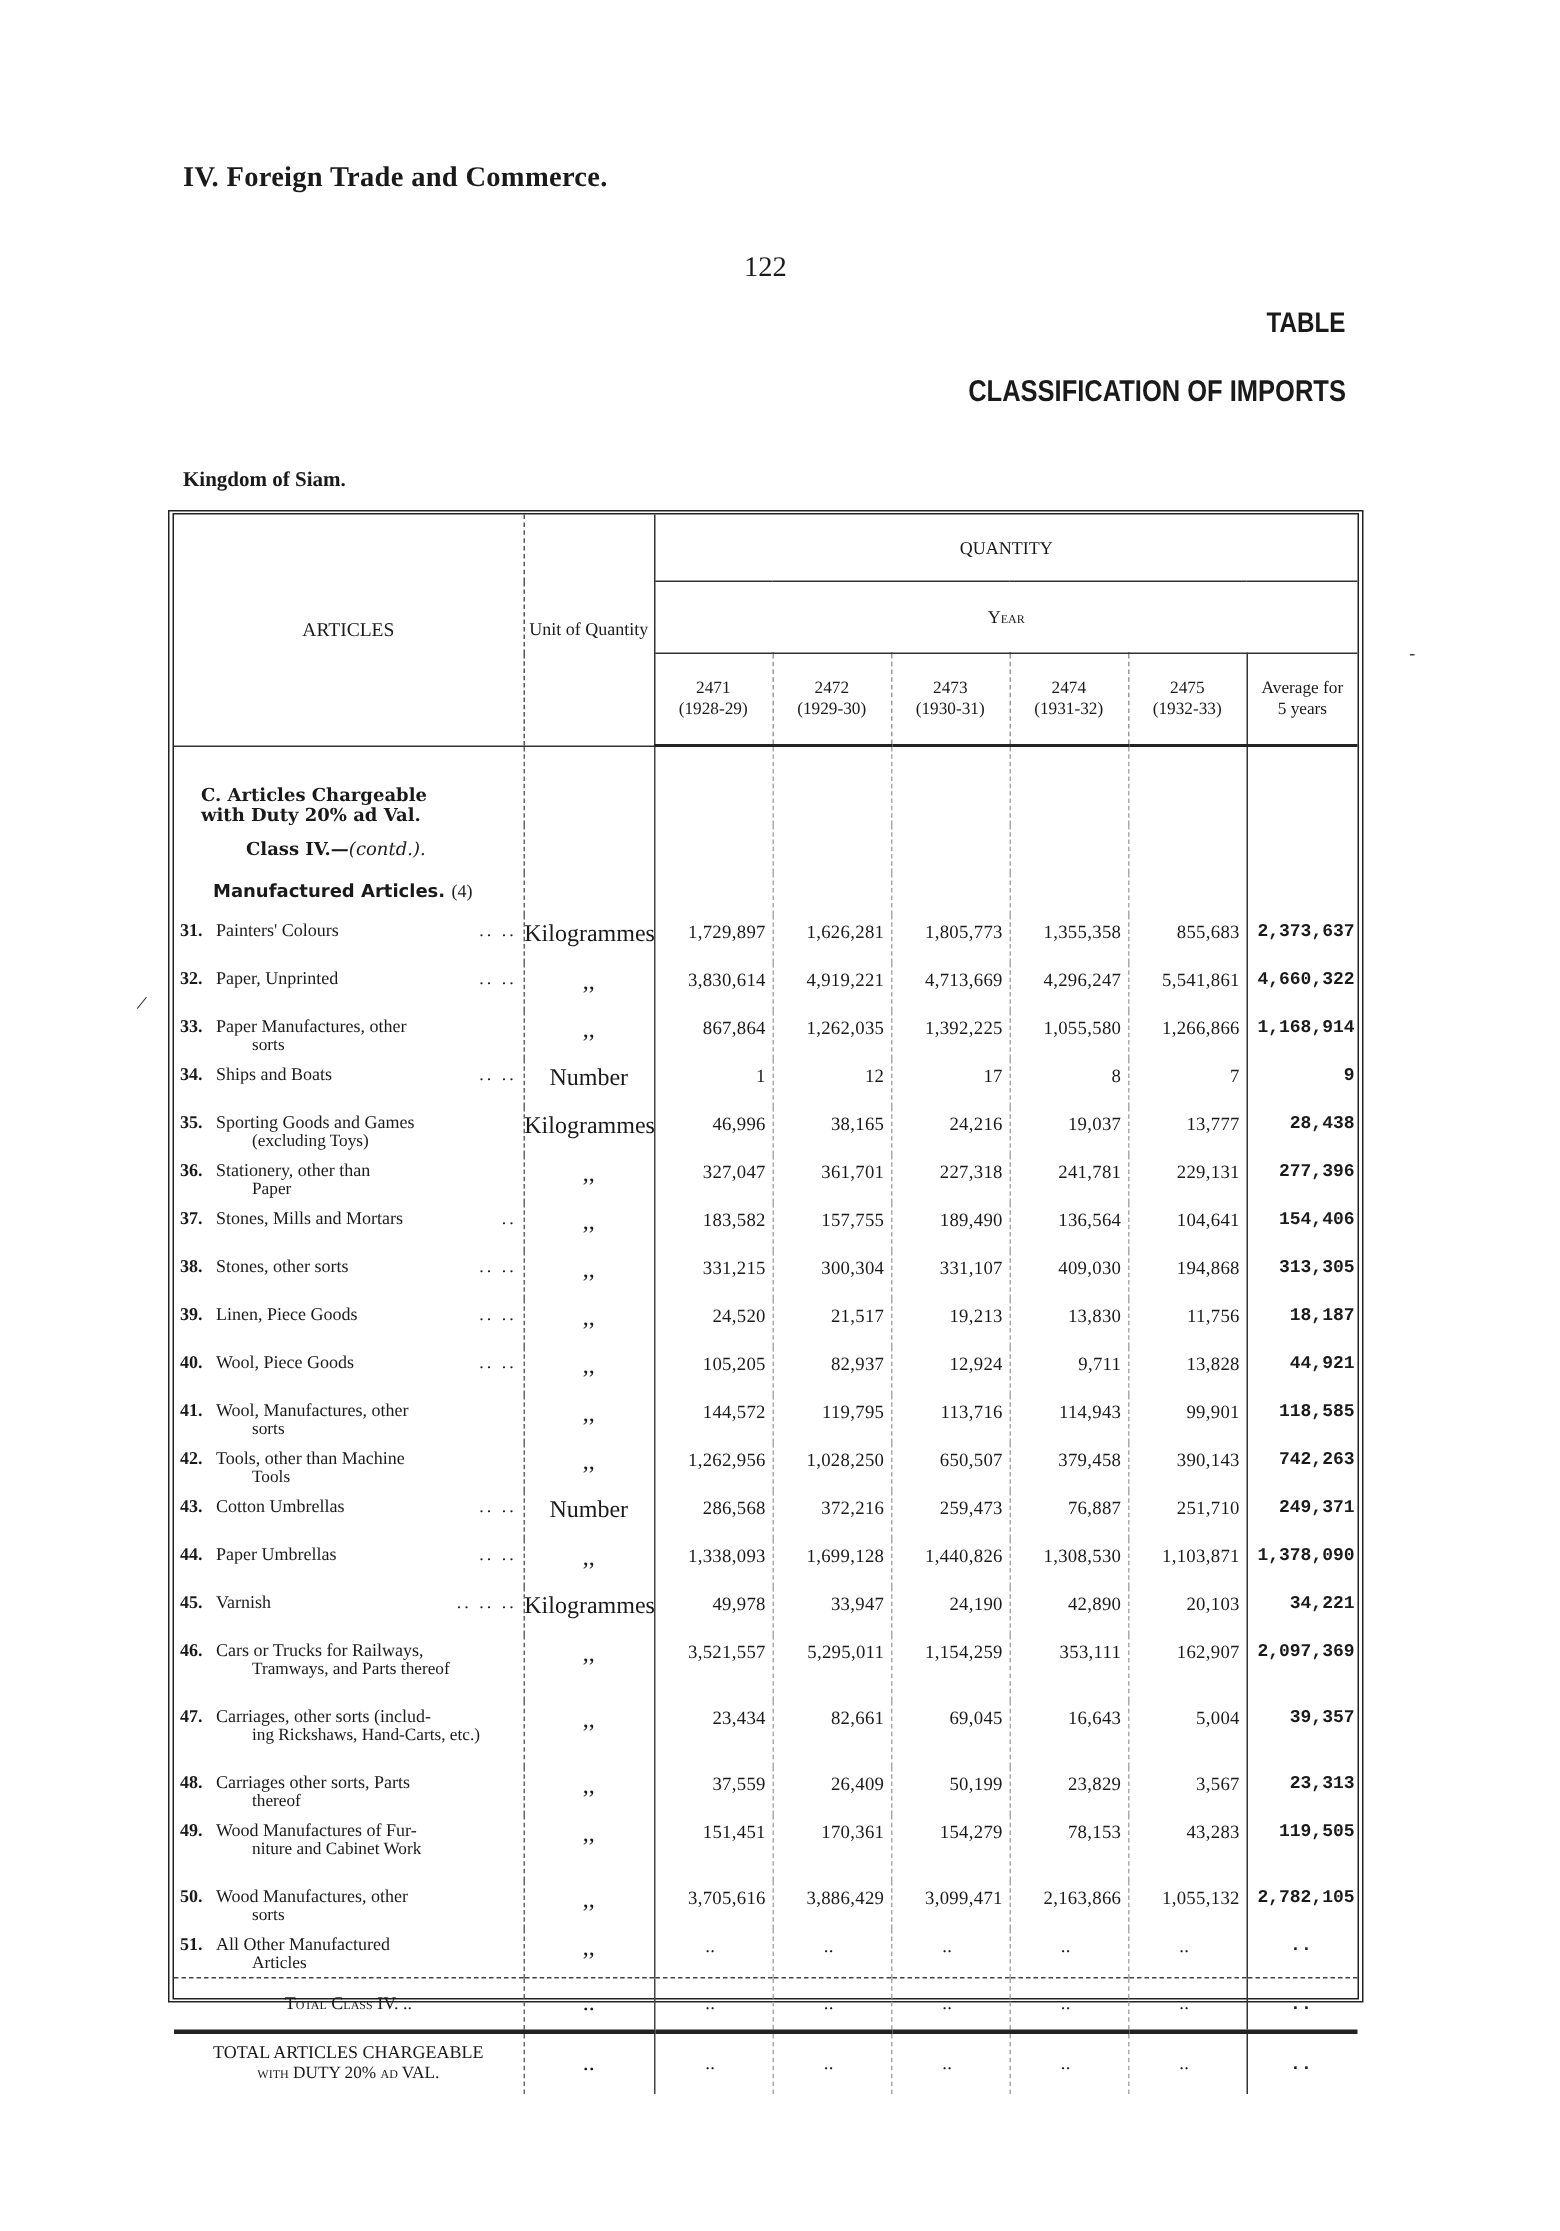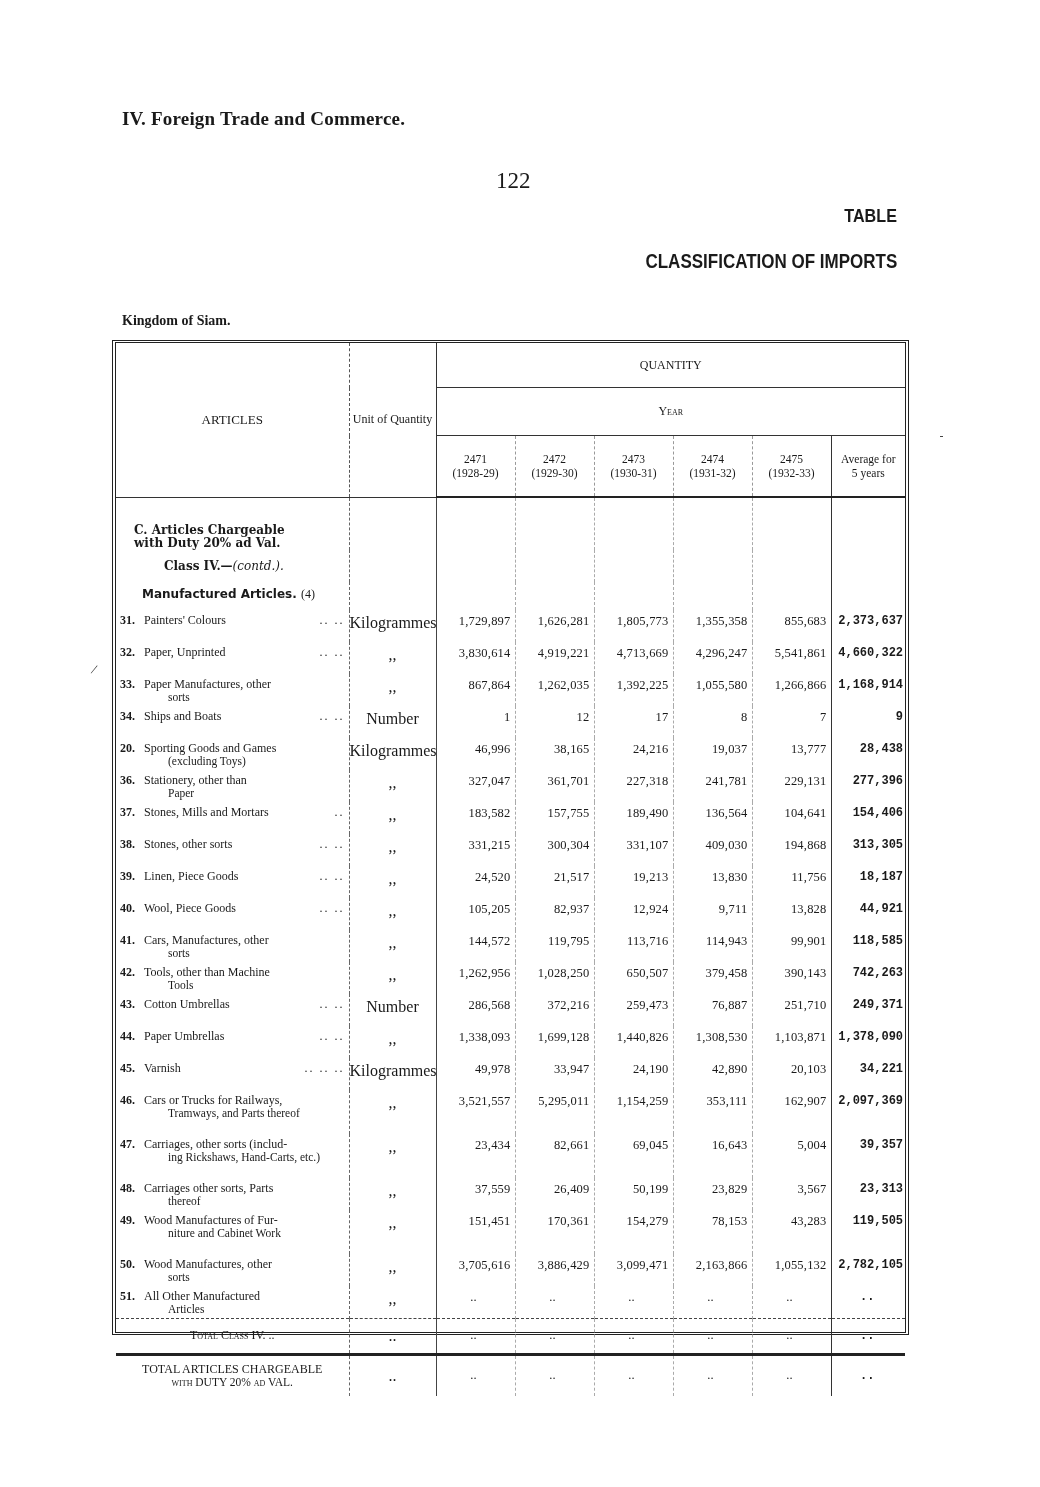--- a/index.html
+++ b/index.html
@@ -1,18 +1,18 @@
 <!DOCTYPE html>
 <html><head>
 <meta charset="utf-8">
 <style>
   html, body { margin: 0; padding: 0; background: #ffffff; }
   body { width: 1040px; height: 1487px; position: relative; color: #1a1a1a; font-family: "Liberation Serif", "DejaVu Serif", serif; overflow: hidden; }
   .section-title { position: absolute; left: 122px; top: 108px; font-weight: bold; font-size: 19px; letter-spacing: 0.2px; }
-  .page-number { position: absolute; left: 496px; top: 168px; font-size: 23px; }
+  .page-number { position: absolute; left: 496px; top: 168px; font-size: 19px; }
   .table-word { position: absolute; right: 143px; top: 205px; font-family: "Liberation Sans", sans-serif; font-weight: bold; font-size: 19px; transform: scaleX(0.85); transform-origin: right; }
   .table-caption { position: absolute; right: 143px; top: 250px; font-family: "Liberation Sans", sans-serif; font-weight: bold; font-size: 20px; transform: scaleX(0.85); transform-origin: right; white-space: nowrap; }
   .region { position: absolute; left: 122px; top: 313px; font-weight: bold; font-size: 14px; }
 
   .tbl-wrap { position: absolute; left: 112px; top: 340px; width: 797px; height: 995px; border: 3px double #222; border-left-width: 4px; border-right-width: 4px; box-sizing: border-box; }
   table { border-collapse: collapse; width: 100%; table-layout: fixed; font-size: 12px; }
   th, td { padding: 0; }
   col.c-art { width: 233px; }
   col.c-unit { width: 87px; }
   col.c-y { width: 79px; }
@@ -184,21 +184,21 @@
           <td class="num">1</td>
           <td class="num">12</td>
           <td class="num">17</td>
           <td class="num">8</td>
           <td class="num">7</td>
           <td class="avg">9</td>
         </tr>
         <tr class="item">
           <td class="art">
             <div class="art-line">
-              <span class="art-num">20.</span>
+              <span class="art-num">35.</span>
               <span class="art-text"><span>Sporting Goods and Games</span><span class="dots"></span><span class="cont">(excluding Toys)</span></span>
             </div>
           </td>
           <td class="unit">Kilogrammes</td>
           <td class="num">46,996</td>
           <td class="num">38,165</td>
           <td class="num">24,216</td>
           <td class="num">19,037</td>
           <td class="num">13,777</td>
           <td class="avg">28,438</td>
@@ -275,21 +275,21 @@
           <td class="num">82,937</td>
           <td class="num">12,924</td>
           <td class="num">9,711</td>
           <td class="num">13,828</td>
           <td class="avg">44,921</td>
         </tr>
         <tr class="item">
           <td class="art">
             <div class="art-line">
               <span class="art-num">41.</span>
-              <span class="art-text"><span>Cars, Manufactures, other</span><span class="dots"></span><span class="cont">sorts</span></span>
+              <span class="art-text"><span>Wool, Manufactures, other</span><span class="dots"></span><span class="cont">sorts</span></span>
             </div>
           </td>
           <td class="unit">,,</td>
           <td class="num">144,572</td>
           <td class="num">119,795</td>
           <td class="num">113,716</td>
           <td class="num">114,943</td>
           <td class="num">99,901</td>
           <td class="avg">118,585</td>
         </tr>

